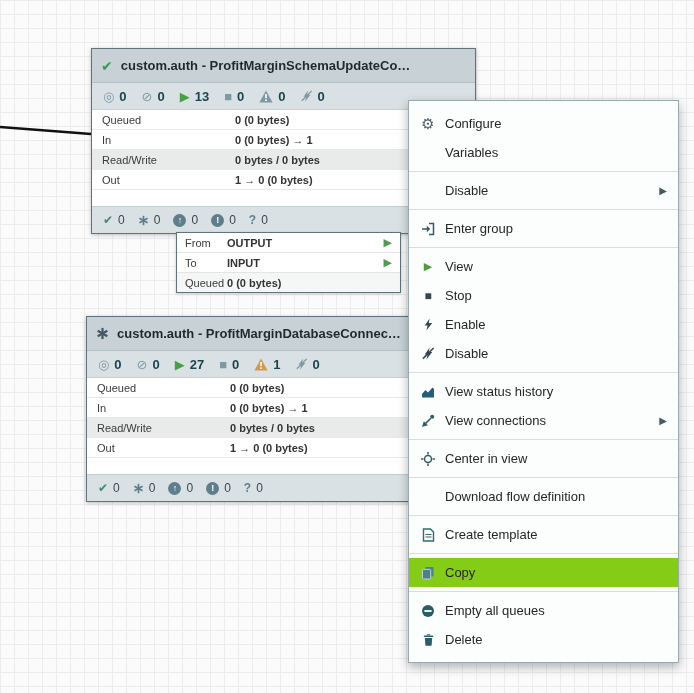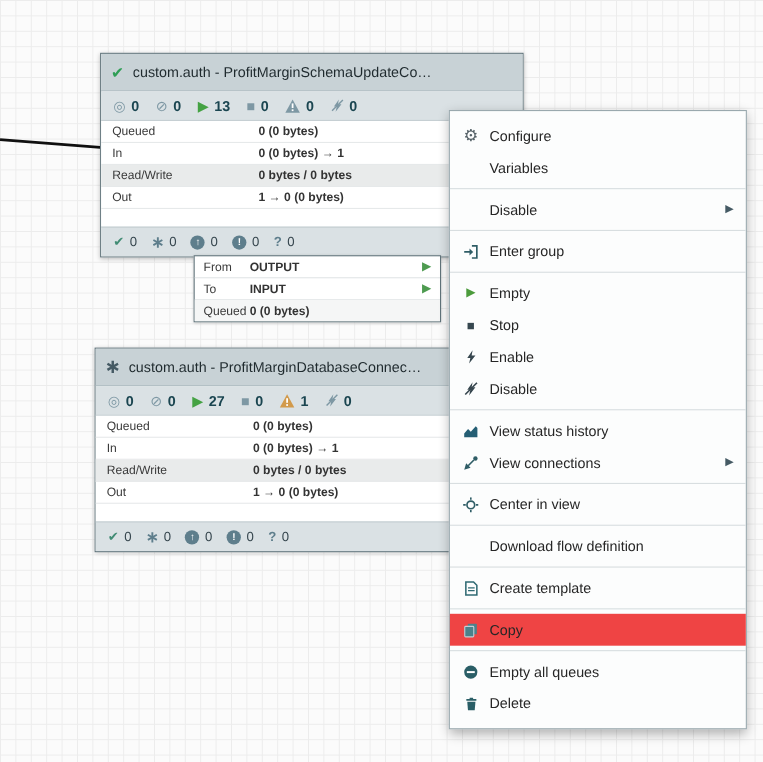--- a/index.html
+++ b/index.html
@@ -15,21 +15,21 @@
   .wires{position:absolute;left:0;top:0;z-index:1;}
 
   
   .pg{position:absolute;z-index:2;background:#fff;border:1px solid #60737A;
       box-shadow:0 1px 4px rgba(0,0,0,.25);}
   #pg1{left:91px;top:48px;width:383px;}
   #pg2{left:86px;top:316px;width:388px;}
   .pg-header{height:33px;background:#C8D2D6;border-bottom:1px solid #B3C0C5;
       display:flex;align-items:center;gap:8px;padding:0 9px;font-size:13px;color:#1F2A2E;}
   .pg-check{color:#2E9E55;font-size:14px;font-weight:bold;line-height:1;}
-  .pg-title{white-space:nowrap;overflow:hidden;}
+  .pg-title{white-space:nowrap;overflow:hidden;font-weight:bold;}
   .pg-stats{height:26px;background:#DAE1E4;border-bottom:1px solid #C6CFD3;
       display:flex;align-items:center;gap:15px;padding:0 11px;}
   .stat{display:inline-flex;align-items:center;gap:5px;}
   .si{font-size:13px;line-height:1;display:inline-flex;align-items:center;}
   .sc{font-size:13px;font-weight:bold;color:#1A4550;}
   .c-slate{color:#7E98A4;}
   .c-green{color:#44A243;}
   .pg-table{background:#fff;padding-bottom:16px;}
   .pg-row{height:19px;display:flex;align-items:center;padding:0 10px;font-size:11px;
       border-bottom:1px solid #E6E9EA;color:#3A3A3A;}
@@ -51,21 +51,21 @@
   .conn-row:last-child{border-bottom:none;background:#F5F6F6;}
   .conn-row .clbl{width:42px;}
   .conn-row .cval{font-weight:bold;color:#333;}
   .go-chevron{margin-left:auto;color:#4E9B50;font-size:11px;line-height:1;}
 
   
   .menu{position:absolute;left:408px;top:100px;width:269px;z-index:10;background:#FCFDFD;
       border:1px solid #9AA9AE;box-shadow:0 4px 10px rgba(0,0,0,.3);padding:8px 0;}
   .menu-item{height:29px;display:flex;align-items:center;gap:9px;padding:0 11px;
       font-size:13px;color:#262626;cursor:pointer;}
-  .menu-item.highlighted{background:#ef4444;align-items:center;}
+  .menu-item.highlighted{background:#84cc16;align-items:center;}
   .mi-icon{width:16px;display:inline-flex;align-items:center;justify-content:center;
       font-size:14px;line-height:1;flex:none;}
   .mi-icon.gear{color:#546066;font-size:15px;}
   .mi-icon.play{color:#4C9B3C;font-size:11px;}
   .mi-icon.stopsq{color:#36474F;font-size:12px;}
   .submenu-chevron{margin-left:auto;color:#455A64;font-size:10px;line-height:1;}
   .menu-divider{border-top:1px solid #D8DEE0;margin:4px 0;}
   svg{display:block;}
 </style>
 </head>
@@ -317,21 +317,21 @@
             <path d="M5.8 3.8 9.2 7 5.8 10.2 Z" fill="#2F5D66"></path>
           </svg>
       </span>
       <span>Enter group</span>
     </div>
 
     <div class="menu-divider"></div>
 
     <div class="menu-item">
       <span class="mi-icon play">▶</span>
-      <span>Empty</span>
+      <span>View</span>
     </div>
     <div class="menu-item">
       <span class="mi-icon stopsq">■</span>
       <span>Stop</span>
     </div>
     <div class="menu-item">
       <span class="mi-icon">
         <svg width="13" height="13" viewBox="0 0 14 14">
             <path d="M8.2 .5 3 8 h3 L4.8 13.5 11 5.5 H7.3 Z" fill="#37474F"></path>
           </svg>

